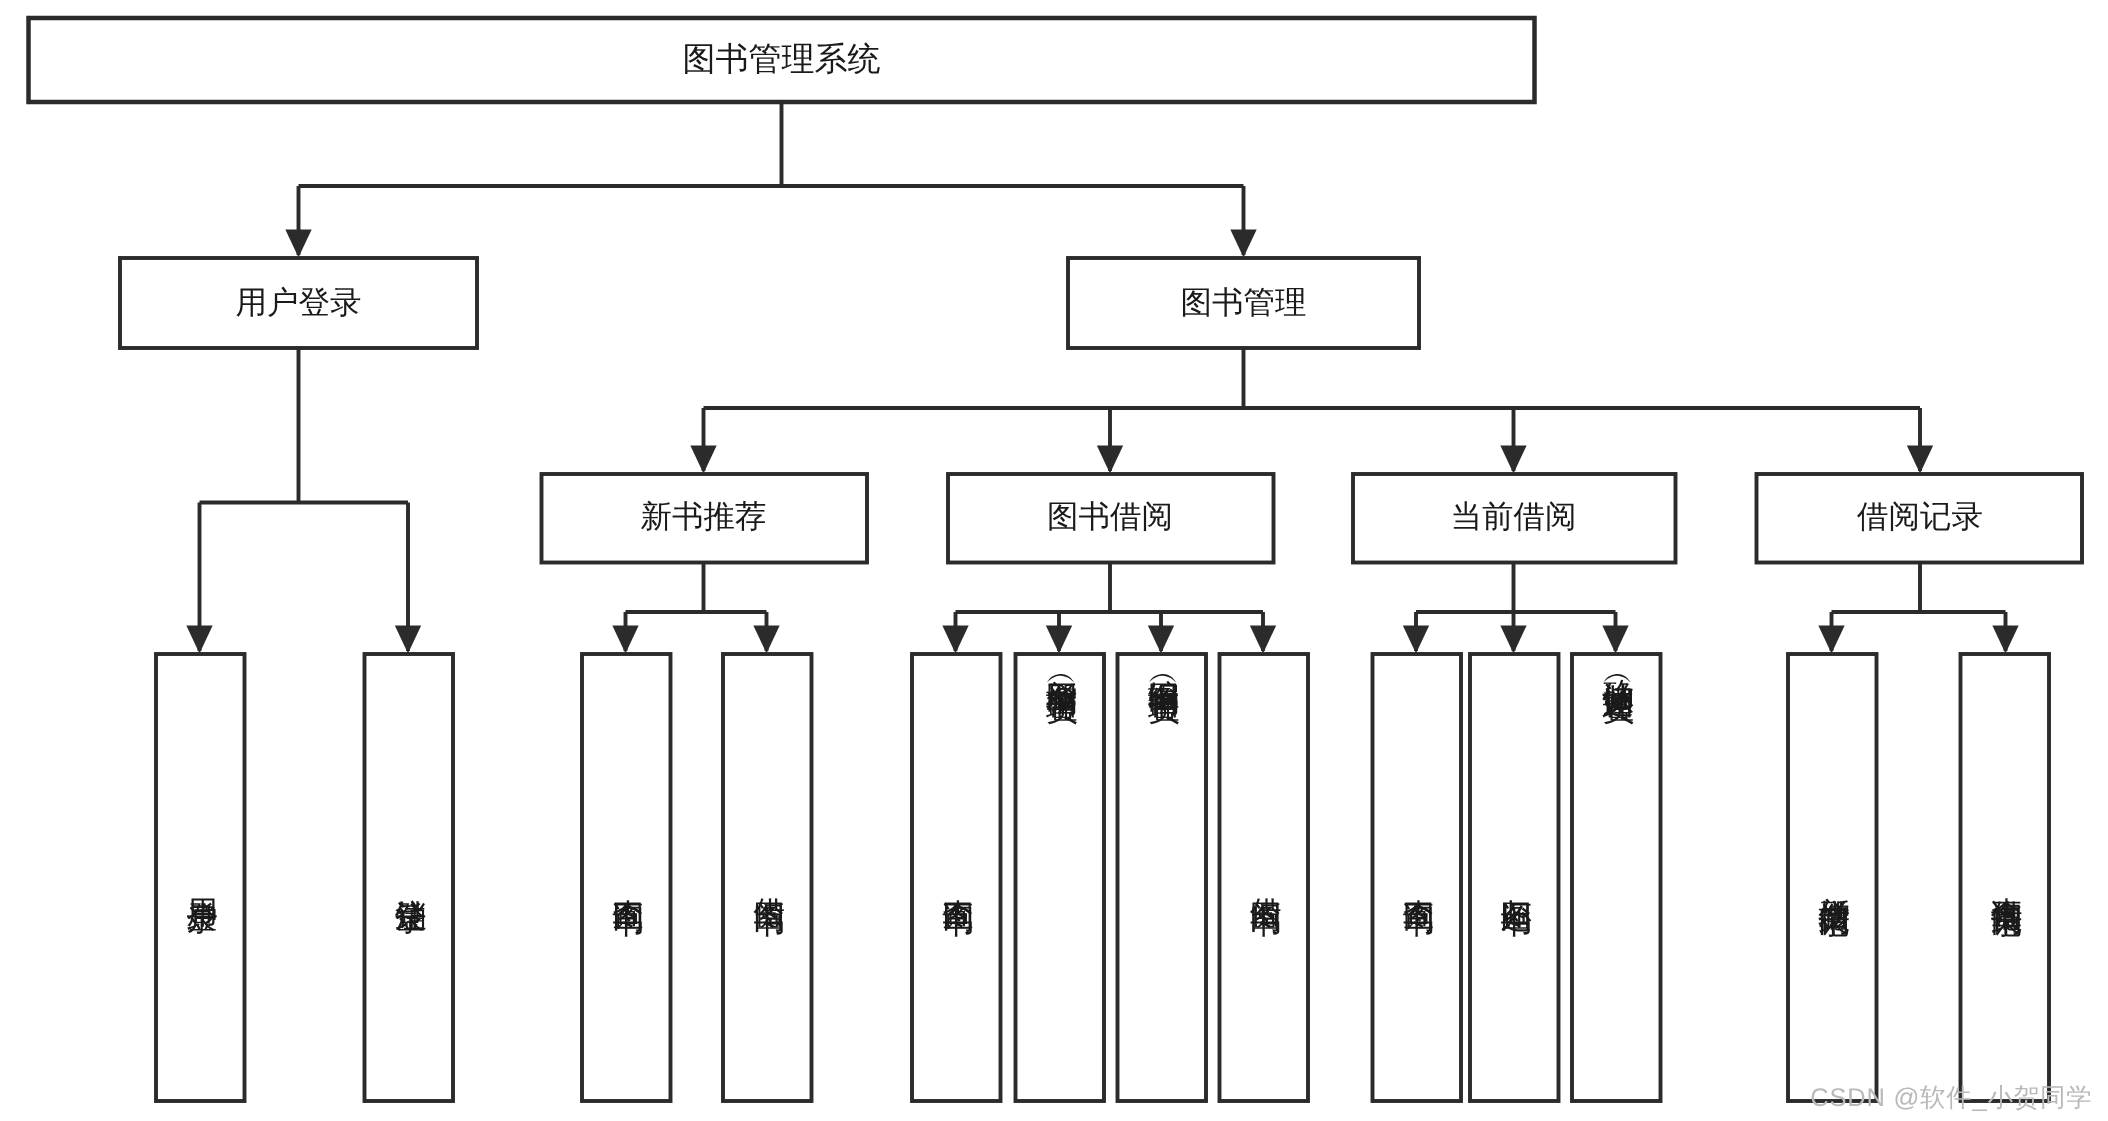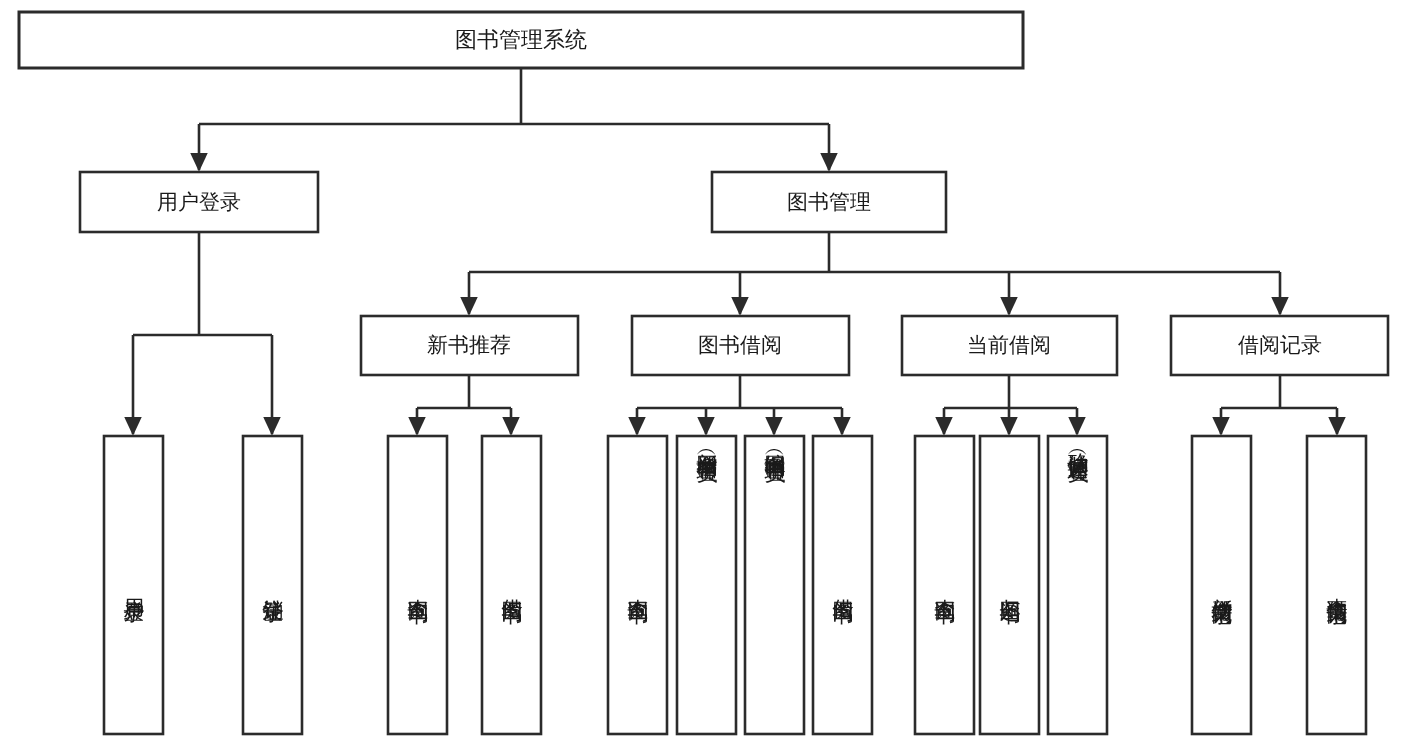--- a/index.html
+++ b/index.html
@@ -212,14 +212,15 @@
     <span class="leaf-label">确认归还（管理员）</span>
   </div>
 
   <div class="leaf-label-wrap" style="left:1192px; top:436px; width:59px; height:298px;">
     <span class="leaf-label">新增借阅记录</span>
   </div>
   <div class="leaf-label-wrap" style="left:1307px; top:436px; width:59px; height:298px;">
     <span class="leaf-label">查询借阅记录</span>
   </div>
 
+  <div class="watermark">CSDN @软件_小贺同学</div>
 
 </div>
 
 </body></html>

